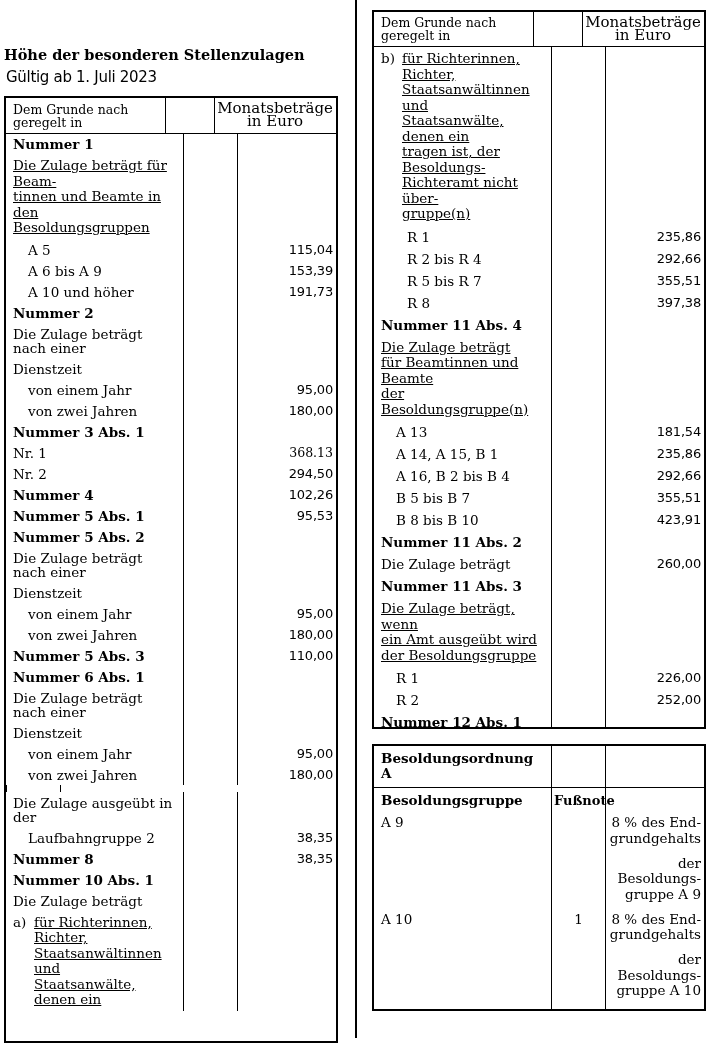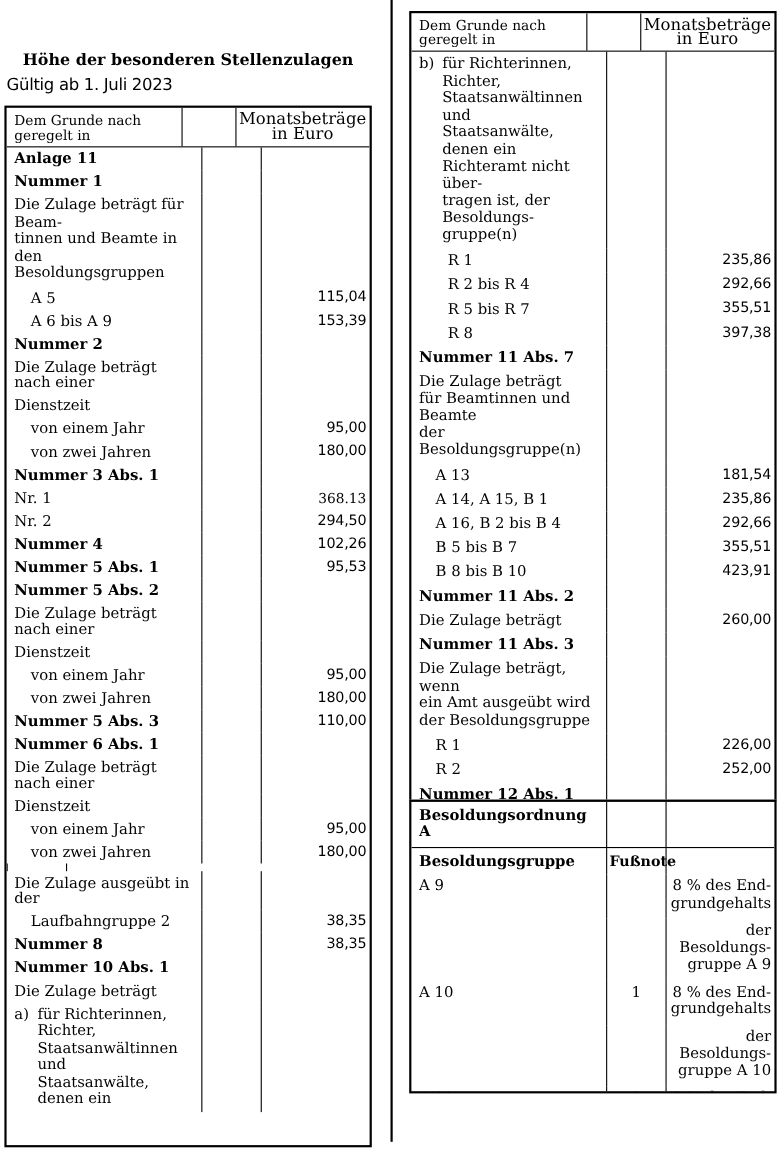--- a/index.html
+++ b/index.html
@@ -4,50 +4,50 @@
 <style>
   html,body{margin:0;padding:0;}
   body{
     width:710px;height:1052px;position:relative;overflow:hidden;
     background:#ffffff;color:#000;
     font-family:"DejaVu Serif","Liberation Serif",serif;
     font-size:13.5px;
   }
   .page-title{
     position:absolute;top:46px;left:4px;width:334px;
-    text-align:center;font-weight:bold;font-size:14.5px;
+    font-weight:bold;font-size:14.5px;
   }
   .valid-from{
     position:absolute;top:68px;left:6px;
     font-family:"DejaVu Sans","Liberation Sans",sans-serif;
     font-size:15px;letter-spacing:-0.3px;
   }
   .col-divider{
     position:absolute;left:355px;top:0;width:2px;height:1038px;background:#000;
   }
   .dtable{
     position:absolute;border:2px solid #000;box-sizing:border-box;
     display:flex;flex-direction:column;overflow:hidden;background:#fff;
   }
   #left-table{left:4px;top:96px;width:334px;height:947px;}
   #right-table{left:372px;top:10px;width:334px;height:719px;}
-  #bes-table{left:372px;top:727px;width:334px;height:267px;}
+  #bes-table{left:372px;top:744px;width:334px;height:267px;}
   .trow{display:flex;align-items:stretch;}
   .c1{width:177px;box-sizing:border-box;padding:3.5px 4px 3.5px 7px;line-height:14px;}
   .c2{width:55px;box-sizing:border-box;border-left:1.5px solid #000;border-right:1.5px solid #000;
       text-align:center;padding:3.5px 2px;line-height:14px;}
   .c3{flex:1;box-sizing:border-box;text-align:right;padding:3.5px 3px 3.5px 2px;line-height:14px;}
   #right-table .c1,#right-table .c2,#right-table .c3{padding-top:4px;padding-bottom:4px;}
   .thead{border-bottom:1.5px solid #000;}
   .thead .c1{font-size:12.5px;padding-top:5px;line-height:13px;}
   .thead .c3{font-size:15px;text-align:center;padding-top:4px;line-height:12.5px;}
   .fill{flex:1;min-height:0;}
   .fill .c1,.fill .c3{padding:0;}
   .heading{font-weight:bold;}
-  .pline{line-height:15.5px;}
+  .pline{line-height:15.5px;text-decoration:underline;}
   .ind1{padding-left:22px;}
   .ind2{padding-left:33px;}
   .listrow{display:flex;}
   .marker{width:21px;flex:0 0 21px;line-height:15.5px;}
   .ltext{flex:1;}
   .amt{
     font-family:"DejaVu Sans","Liberation Sans",sans-serif;
     font-size:13px;letter-spacing:-0.2px;
   }
   .amt.serif{font-family:"DejaVu Serif","Liberation Serif",serif;font-size:12.5px;letter-spacing:0;}
@@ -70,27 +70,20 @@
 
 <div class="dtable" id="left-table">
   <div class="trow thead">
     <div class="c1">Dem Grunde nach geregelt in</div>
     <div class="c2"></div>
     <div class="c3">
       <div>Monatsbeträge</div>
       <div>in Euro</div>
     </div>
   </div>
-<div class="trow">
-      <div class="c1 heading">
-        <div>Anlage 11</div>
-      </div>
-      <div class="c2"></div>
-      <div class="c3"></div>
-    </div>
     <div class="trow">
       <div class="c1 heading">
         <div>Nummer 1</div>
       </div>
       <div class="c2"></div>
       <div class="c3"></div>
     </div>
     <div class="trow">
       <div class="c1">
         <div class="pline">Die Zulage beträgt für Beam-</div>
@@ -109,20 +102,29 @@
         <div class="amt">115,04</div>
       </div>
     </div>
     <div class="trow">
       <div class="c1 ind1">
         <div>A 6 bis A 9</div>
       </div>
       <div class="c2"></div>
       <div class="c3">
         <div class="amt">153,39</div>
+      </div>
+    </div>
+    <div class="trow">
+      <div class="c1 ind1">
+        <div>A 10 und höher</div>
+      </div>
+      <div class="c2"></div>
+      <div class="c3">
+        <div class="amt">191,73</div>
       </div>
     </div>
     <div class="trow">
       <div class="c1 heading">
         <div>Nummer 2</div>
       </div>
       <div class="c2"></div>
       <div class="c3"></div>
     </div>
     <div class="trow">
@@ -357,22 +359,22 @@
       <div>in Euro</div>
     </div>
   </div>
 <div class="trow">
       <div class="c1 listrow">
         <div class="marker">b)</div>
         <div class="ltext">
           <div class="pline">für Richterinnen, Richter,</div>
           <div class="pline">Staatsanwältinnen und</div>
           <div class="pline">Staatsanwälte, denen ein</div>
+          <div class="pline">tragen ist, der Besoldungs-</div>
           <div class="pline">Richteramt nicht über-</div>
-          <div class="pline">tragen ist, der Besoldungs-</div>
           <div class="pline">gruppe(n)</div>
         </div>
       </div>
       <div class="c2"></div>
       <div class="c3"></div>
     </div>
     <div class="trow">
       <div class="c1 ind2">
         <div>R 1</div>
       </div>
@@ -403,21 +405,21 @@
       <div class="c1 ind2">
         <div>R 8</div>
       </div>
       <div class="c2"></div>
       <div class="c3">
         <div class="amt">397,38</div>
       </div>
     </div>
     <div class="trow">
       <div class="c1 heading">
-        <div>Nummer 11 Abs. 7</div>
+        <div>Nummer 11 Abs. 4</div>
       </div>
       <div class="c2"></div>
       <div class="c3"></div>
     </div>
     <div class="trow">
       <div class="c1">
         <div class="pline">Die Zulage beträgt</div>
         <div class="pline">für Beamtinnen und Beamte</div>
         <div class="pline">der Besoldungsgruppe(n)</div>
       </div>

